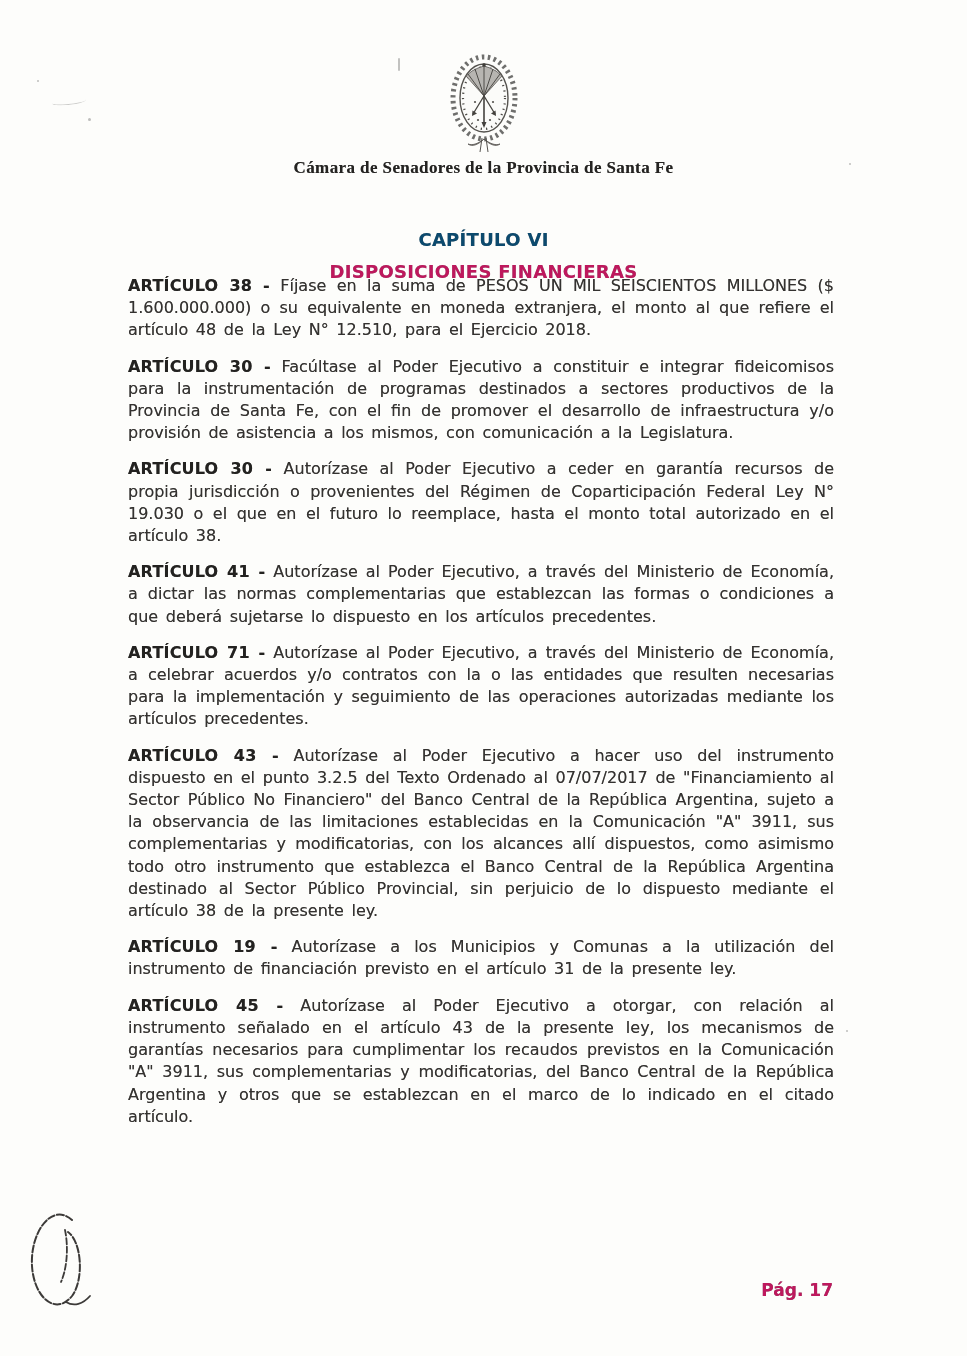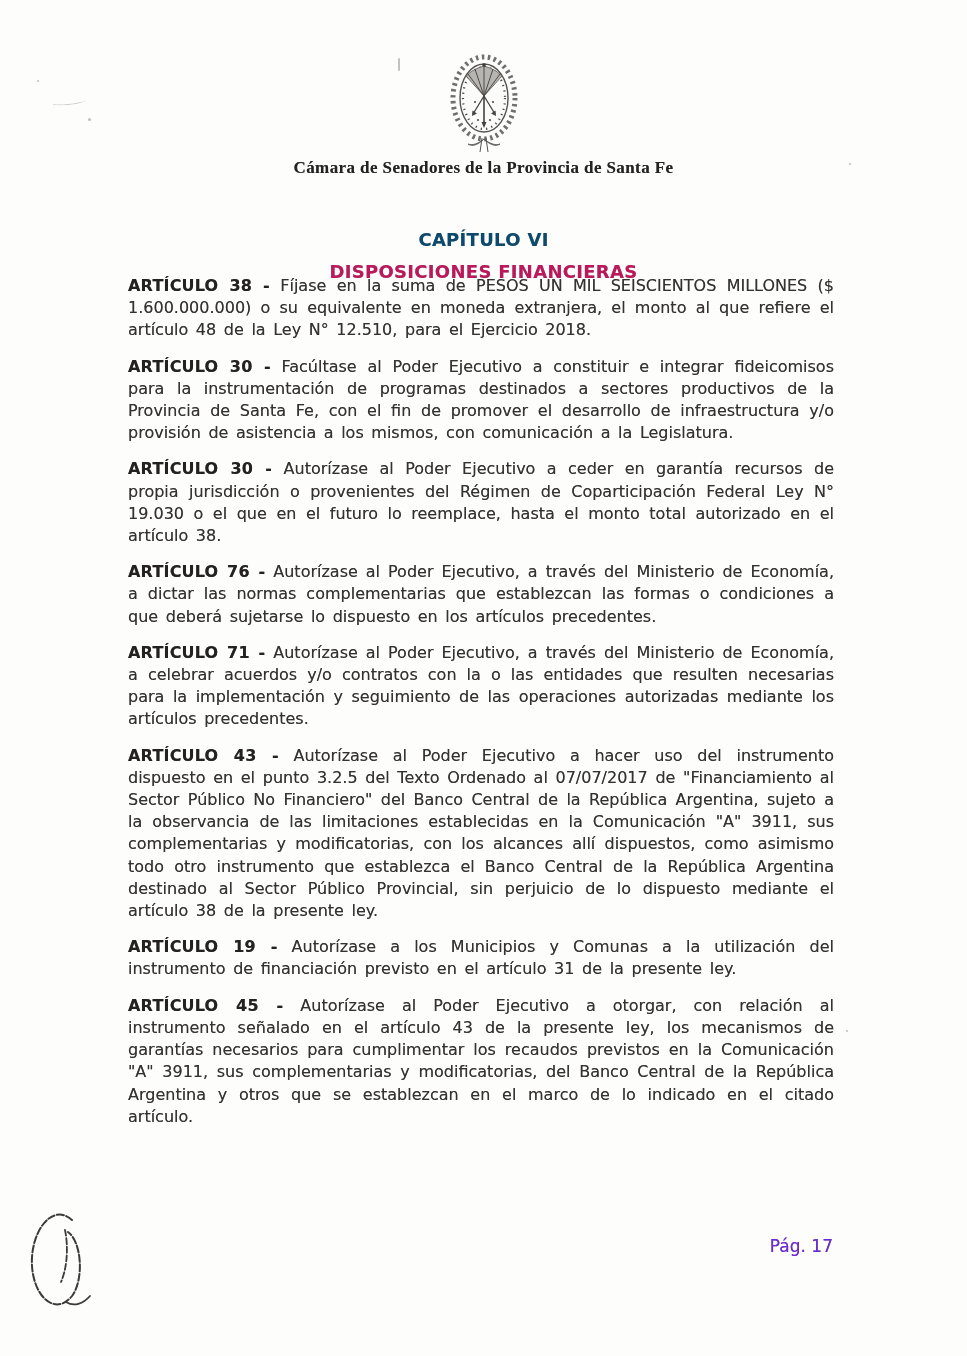--- a/index.html
+++ b/index.html
@@ -84,25 +84,25 @@
     text-shadow: 0 0 0.45px rgba(40,38,36,0.55);
   }
   p.article .article-label {
     font-weight: bold;
     color: #232220;
     letter-spacing: 0.2px;
   }
   
   .page-number {
     position: absolute;
-    top: 1236px;
+    top: 1280px;
     right: 134px;
-    font-weight: normal;
+    font-weight: bold;
     font-size: 17px;
-    color: #6d28d9;
+    color: #be185d;
     text-shadow: 0 0 0.5px rgba(0,0,0,0.5);
   }
   
   .handwritten-mark {
     position: absolute;
     top: 1208px;
     left: 22px;
   }
   .handwritten-mark svg { filter: blur(0.3px); }
   .noise {
@@ -176,21 +176,21 @@
 
   <div class="institution">Cámara de Senadores de la Provincia de Santa Fe</div>
 
   <div class="chapter-title">CAPÍTULO VI</div>
   <div class="chapter-subtitle">DISPOSICIONES FINANCIERAS</div>
 
   <div class="articles">
     <p class="article"><span class="article-label">ARTÍCULO 38 -</span> <span>Fíjase en la suma de PESOS UN MIL SEISCIENTOS MILLONES ($ 1.600.000.000) o su equivalente en moneda extranjera, el monto al que refiere el artículo 48 de la Ley N° 12.510, para el Ejercicio 2018.</span></p>
     <p class="article"><span class="article-label">ARTÍCULO 30 -</span> <span>Facúltase al Poder Ejecutivo a constituir e integrar fideicomisos para la instrumentación de programas destinados a sectores productivos de la Provincia de Santa Fe, con el fin de promover el desarrollo de infraestructura y/o provisión de asistencia a los mismos, con comunicación a la Legislatura.</span></p>
     <p class="article"><span class="article-label">ARTÍCULO 30 -</span> <span>Autorízase al Poder Ejecutivo a ceder en garantía recursos de propia jurisdicción o provenientes del Régimen de Coparticipación Federal Ley N° 19.030 o el que en el futuro lo reemplace, hasta el monto total autorizado en el artículo 38.</span></p>
-    <p class="article"><span class="article-label">ARTÍCULO 76 -</span> <span>Autorízase al Poder Ejecutivo, a través del Ministerio de Economía, a dictar las normas complementarias que establezcan las formas o condiciones a que deberá sujetarse lo dispuesto en los artículos precedentes.</span></p>
+    <p class="article"><span class="article-label">ARTÍCULO 41 -</span> <span>Autorízase al Poder Ejecutivo, a través del Ministerio de Economía, a dictar las normas complementarias que establezcan las formas o condiciones a que deberá sujetarse lo dispuesto en los artículos precedentes.</span></p>
     <p class="article"><span class="article-label">ARTÍCULO 71 -</span> <span>Autorízase al Poder Ejecutivo, a través del Ministerio de Economía, a celebrar acuerdos y/o contratos con la o las entidades que resulten necesarias para la implementación y seguimiento de las operaciones autorizadas mediante los artículos precedentes.</span></p>
     <p class="article"><span class="article-label">ARTÍCULO 43 -</span> <span>Autorízase al Poder Ejecutivo a hacer uso del instrumento dispuesto en el punto 3.2.5 del Texto Ordenado al 07/07/2017 de "Financiamiento al Sector Público No Financiero" del Banco Central de la República Argentina, sujeto a la observancia de las limitaciones establecidas en la Comunicación "A" 3911, sus complementarias y modificatorias, con los alcances allí dispuestos, como asimismo todo otro instrumento que establezca el Banco Central de la República Argentina destinado al Sector Público Provincial, sin perjuicio de lo dispuesto mediante el artículo 38 de la presente ley.</span></p>
     <p class="article"><span class="article-label">ARTÍCULO 19 -</span> <span>Autorízase a los Municipios y Comunas a la utilización del instrumento de financiación previsto en el artículo 31 de la presente ley.</span></p>
     <p class="article"><span class="article-label">ARTÍCULO 45 -</span> <span>Autorízase al Poder Ejecutivo a otorgar, con relación al instrumento señalado en el artículo 43 de la presente ley, los mecanismos de garantías necesarios para cumplimentar los recaudos previstos en la Comunicación "A" 3911, sus complementarias y modificatorias, del Banco Central de la República Argentina y otros que se establezcan en el marco de lo indicado en el citado artículo.</span></p>
   </div>
 
   <div class="handwritten-mark">
     <svg width="72" height="110" viewBox="0 0 72 110" xmlns="http://www.w3.org/2000/svg">
       <path d="M50,12 C30,-6 8,24 10,58 C12,90 34,108 50,88 C62,72 60,34 46,24" fill="none" stroke="#3c3a38" stroke-width="2" stroke-linecap="round" stroke-dasharray="7 2.5"></path>
       <path d="M43,22 C46,36 46,58 39,74" fill="none" stroke="#3c3a38" stroke-width="1.8" stroke-linecap="round" stroke-dasharray="6 2.5"></path>

